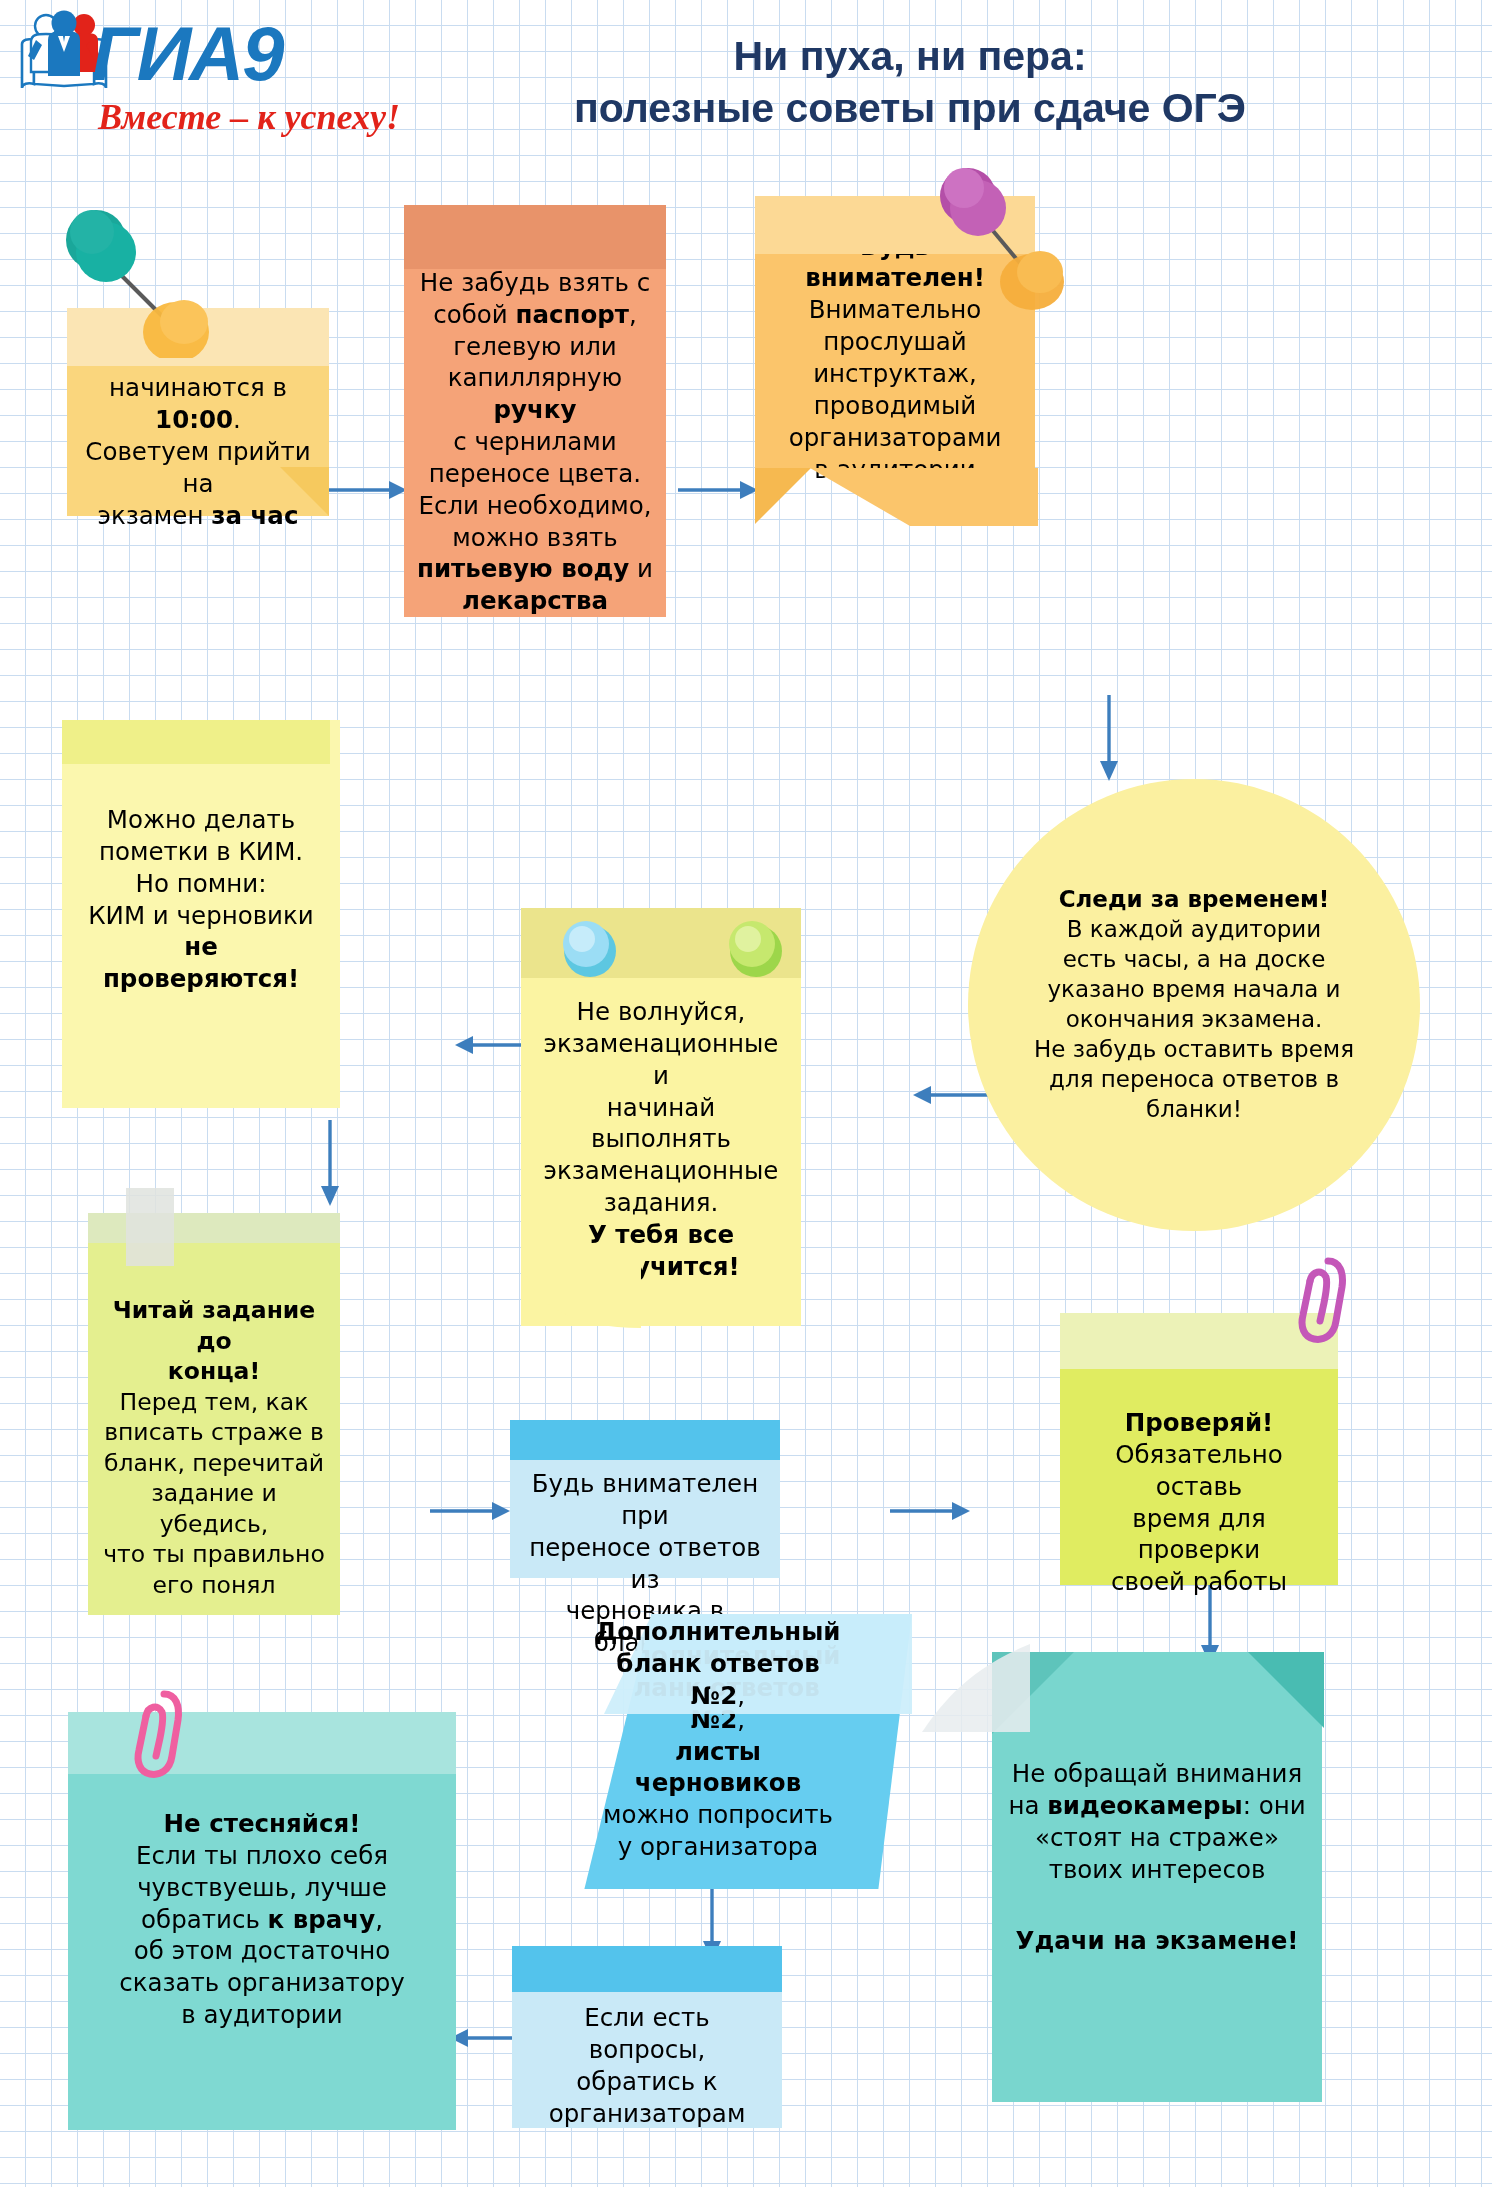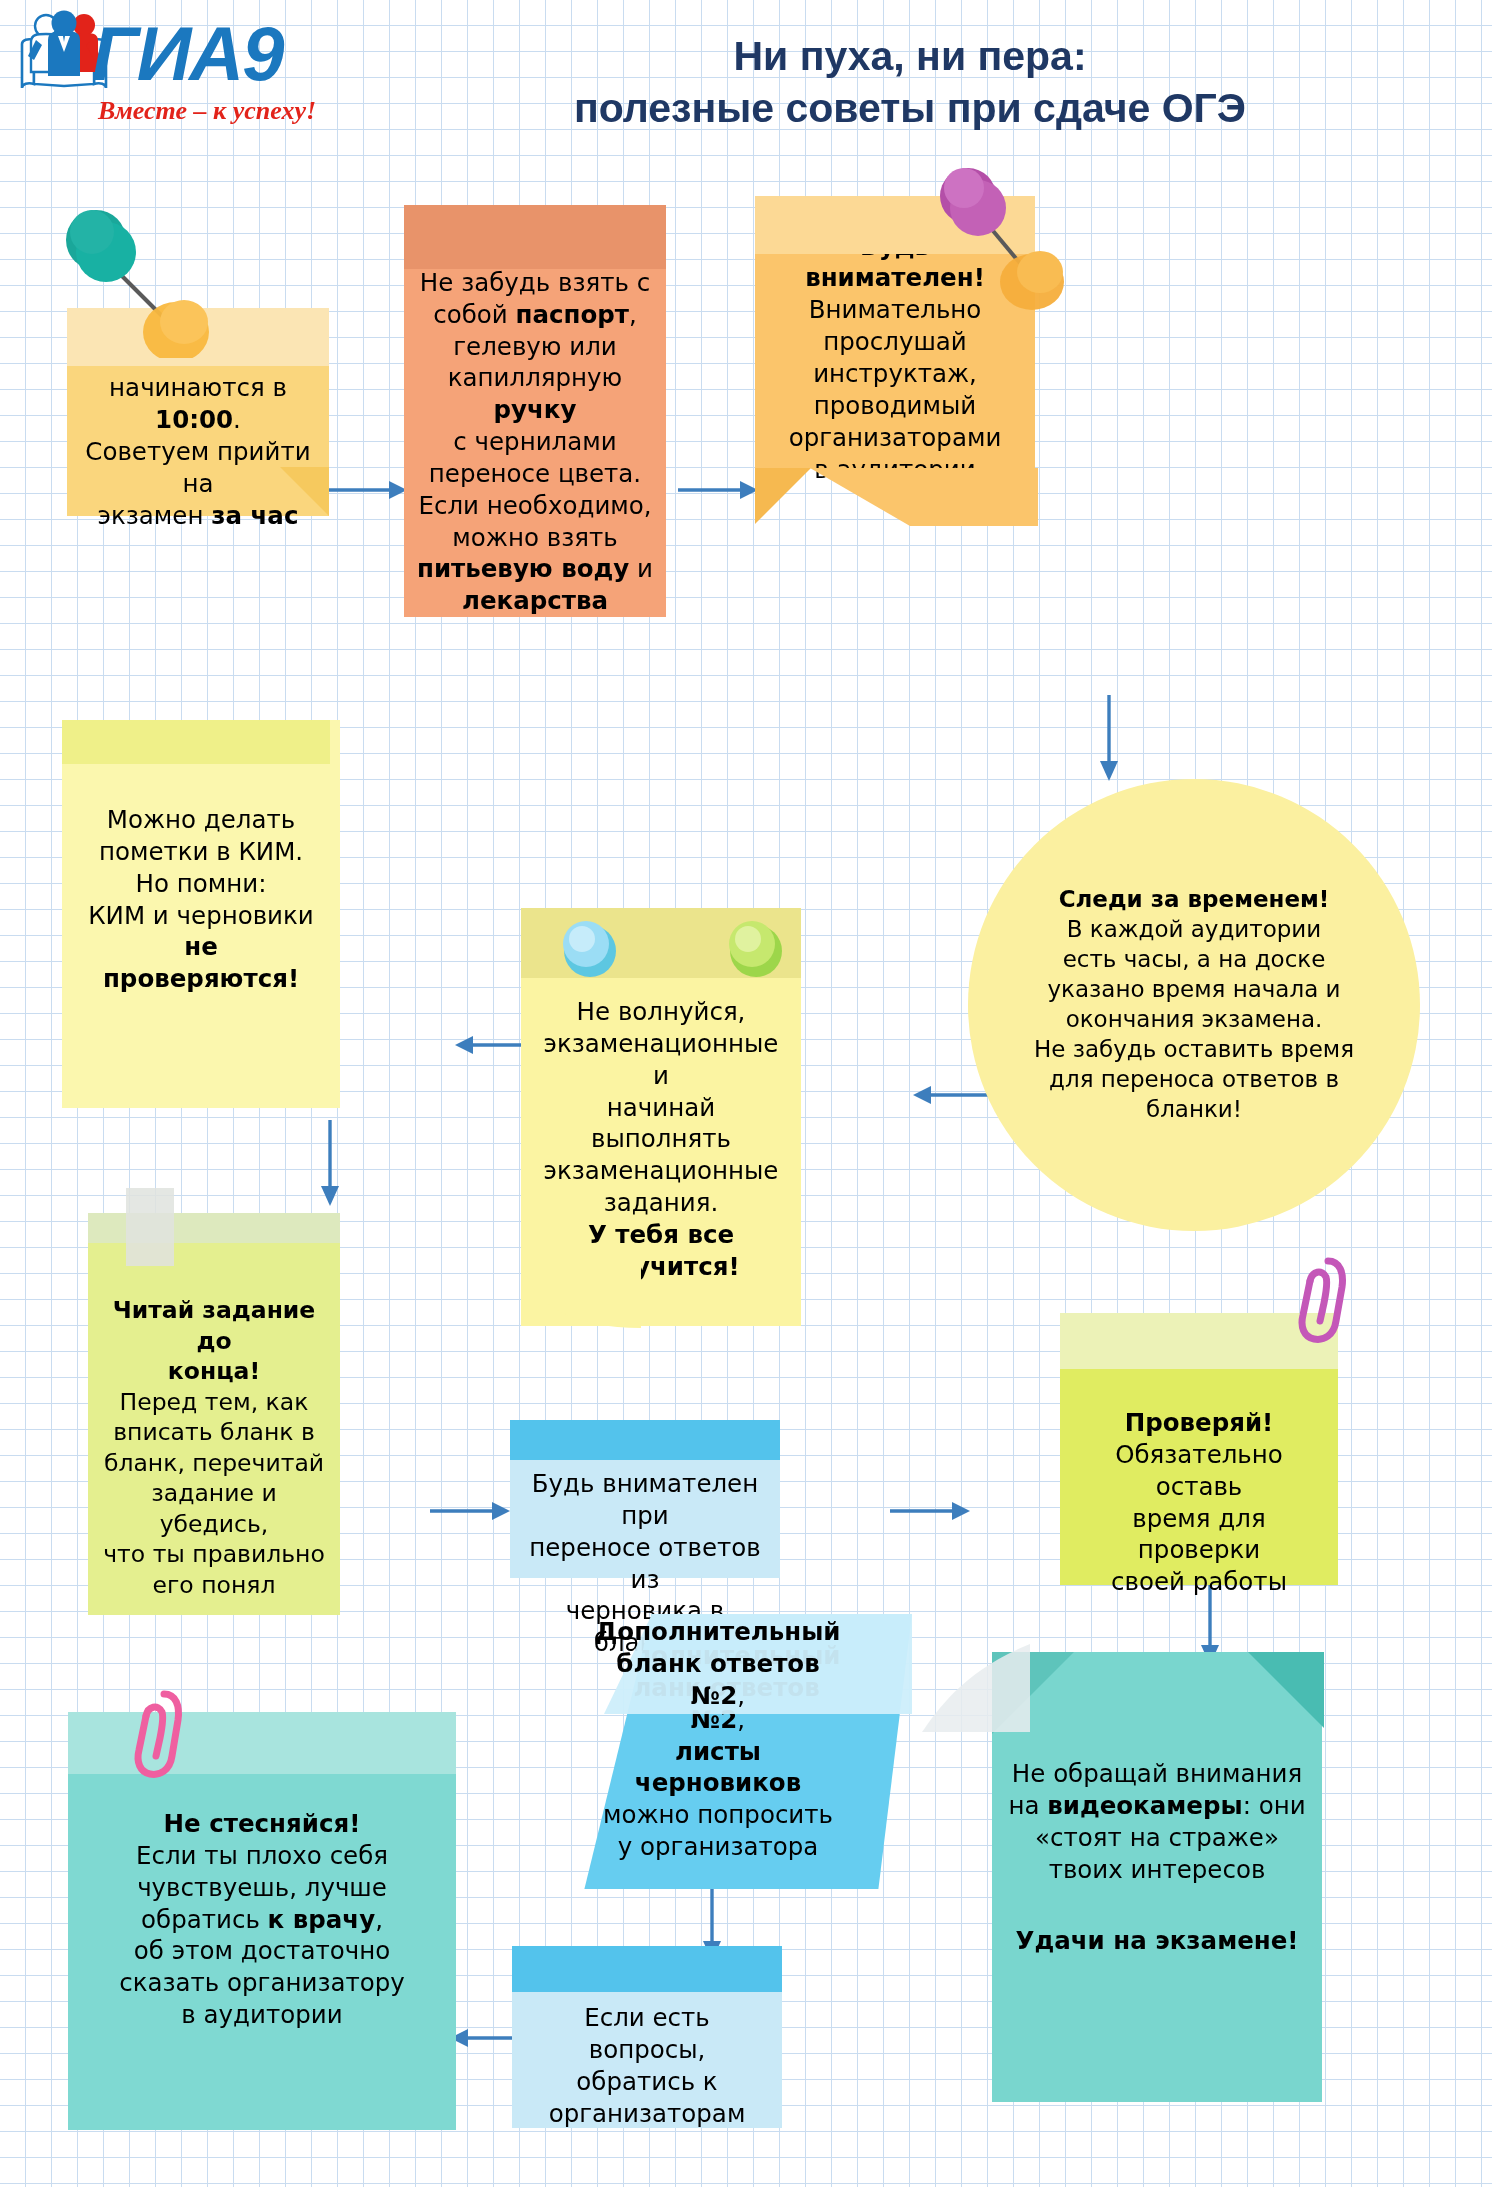--- a/index.html
+++ b/index.html
@@ -29,21 +29,21 @@
     position: absolute; left: 78px; top: 6px;
     font-family: "Liberation Sans", sans-serif;
     font-weight: bold; font-style: italic;
     font-size: 76px; letter-spacing: -2px;
     color: #1b78bf;
   }
   #logo-tagline {
     position: absolute; left: 84px; top: 92px;
     font-family: "Liberation Serif", serif;
     font-weight: bold; font-style: italic;
-    font-size: 26px; color: #e2231a;
+    font-size: 36px; color: #e2231a;
     white-space: nowrap;
   }
 
   #title {
     position: absolute; left: 355px; top: 30px;
     width: 1110px; text-align: center;
     font-family: "Liberation Sans", sans-serif;
     font-weight: bold;
     font-size: 41px; line-height: 1.28;
     color: #1f3864;
@@ -316,21 +316,21 @@
   <p>КИМ и черновики</p>
   <p><b>не</b></p>
   <p><b>проверяются!</b></p>
 </div>
 
 <div class="card" style="left:88px; top:1213px; width:252px; height:402px; background:#e4ef8f; padding-top:64px; justify-content:flex-start; font-size:23.5px;">
   <div class="band" style="height:30px; background:#dde9be;"></div>
   <p style="margin-top:18px;"><b>Читай задание до</b></p>
   <p><b>конца!</b></p>
   <p>Перед тем, как</p>
-  <p>вписать бланк в</p>
+  <p>вписать страже в</p>
   <p>бланк, перечитай</p>
   <p>задание и убедись,</p>
   <p>что ты правильно</p>
   <p>его понял</p>
 </div>
 
 <div class="pin" style="left:122px; top:1188px;">
   <svg width="60" height="80" viewBox="0 0 60 80">
     <rect x="4" y="0" width="48" height="78" fill="#d7d9d6" opacity="0.75"></rect>
     <rect x="4" y="0" width="48" height="78" fill="#e8eae6" opacity="0.45"></rect>

